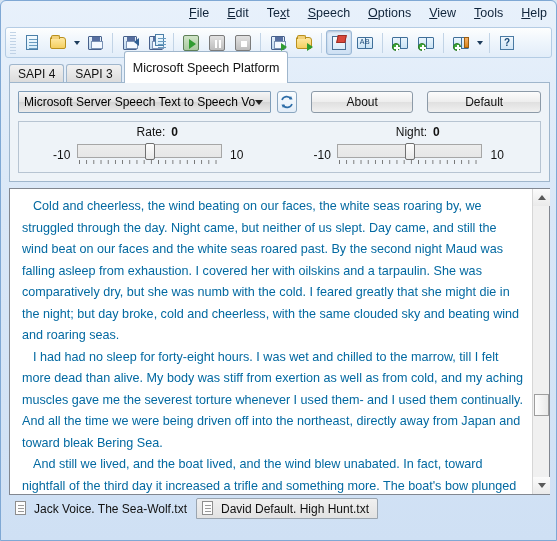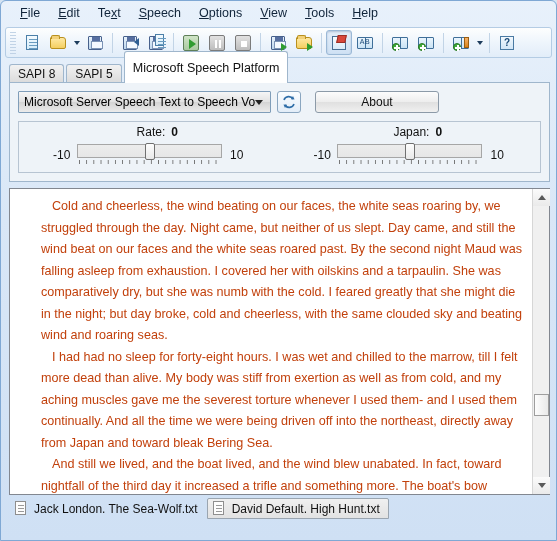--- a/index.html
+++ b/index.html
@@ -108,22 +108,22 @@
     line-height: 1;
     text-shadow: 0 1px 1px rgba(0,0,0,0.45);
     font-family: "Liberation Sans", sans-serif;
   }
 
   
   #menubar {
     height: 24px;
     display: flex;
     align-items: center;
-    padding-left: 10px;
     background: transparent;
+    justify-content: flex-end;
   }
   .menu-item {
     padding: 2px 9px;
     font-size: 12.5px;
     color: #10243a;
     white-space: nowrap;
     cursor: default;
   }
   .menu-item u { text-decoration: underline; }
 
@@ -510,27 +510,26 @@
   #editor-wrap {
     margin: 6px 6px 0 8px;
     height: 307px;
     border: 1px solid #828790;
     background: #fff;
     display: flex;
     position: relative;
   }
   #editor-text {
     flex: 1 1 auto;
-    padding: 7px 8px 0 6px;
+    padding: 7px 8px 0 12px;
     font-size: 12.6px;
     line-height: 21.5px;
-    color: #c2410c;
+    color: #0369a1;
     overflow: hidden;
     font-family: "Liberation Sans", sans-serif;
-    margin-left: 25px;
   }
   #editor-text p {
     margin: 0;
     text-indent: 11px;
   }
   
   #vscroll {
     width: 17px;
     flex: 0 0 17px;
     background: #f0f0f0;
@@ -739,60 +738,61 @@
     <div class="tb-sep"></div>
 
     <div class="tb-btn">
       <div class="ic">
           <div class="question">?</div>
         </div>
     </div>
   </div>
 
   <div id="sapi-tabs">
-    <div class="sapi-tab">SAPI 8</div>
-    <div class="sapi-tab">SAPI 5</div>
+    <div class="sapi-tab">SAPI 4</div>
+    <div class="sapi-tab">SAPI 3</div>
     <div class="sapi-tab active">Microsoft Speech Platform</div>
   </div>
 
   <div id="settings-panel">
     <div id="voice-row">
       <div id="voice-select">
         <span class="sel-text">Microsoft Server Speech Text to Speech Voice (e</span>
         <span class="dd-caret"></span>
       </div>
       <div id="refresh-btn">
         <svg width="14" height="14" viewBox="0 0 14 14">
           <path d="M2,5 A5,5 0 0,1 11,4" stroke="#2f6ea8" stroke-width="1.6" fill="none"></path>
           <polygon points="11,1 12.5,4.5 8.8,4.2" fill="#2f6ea8"></polygon>
           <path d="M12,9 A5,5 0 0,1 3,10" stroke="#2f6ea8" stroke-width="1.6" fill="none"></path>
           <polygon points="3,13 1.5,9.5 5.2,9.8" fill="#2f6ea8"></polygon>
         </svg>
       </div>
       <div class="btn-std" id="about-btn">About</div>
+      <div class="btn-std" id="default-btn">Default</div>
     </div>
 
     <div id="sliders-group">
       <div class="slider-block">
         <div class="slider-caption">
           <span>Rate:</span><b>0</b>
         </div>
         <div class="slider-row">
           <div class="slider-min">-10</div>
           <div class="track-wrap">
             <div class="track"></div>
             <div class="thumb"></div>
             <div class="ticks"></div>
           </div>
           <div class="slider-max">10</div>
         </div>
       </div>
       <div class="slider-block">
         <div class="slider-caption">
-          <span>Japan:</span><b>0</b>
+          <span>Night:</span><b>0</b>
         </div>
         <div class="slider-row">
           <div class="slider-min">-10</div>
           <div class="track-wrap">
             <div class="track"></div>
             <div class="thumb"></div>
             <div class="ticks"></div>
           </div>
           <div class="slider-max">10</div>
         </div>
@@ -815,21 +815,21 @@
           <div class="down-caret"></div>
         </div>
     </div>
   </div>
 
   <div id="bottom-tabs">
     <div class="doc-tab">
       <span class="tab-doc-icon">
           <span class="sheet"></span>
         </span>
-      <span>Jack London. The Sea-Wolf.txt</span>
+      <span>Jack Voice. The Sea-Wolf.txt</span>
     </div>
     <div class="doc-tab selected">
       <span class="tab-doc-icon">
           <span class="sheet"></span>
         </span>
       <span>David Default. High Hunt.txt</span>
     </div>
   </div>
 
 </div>

